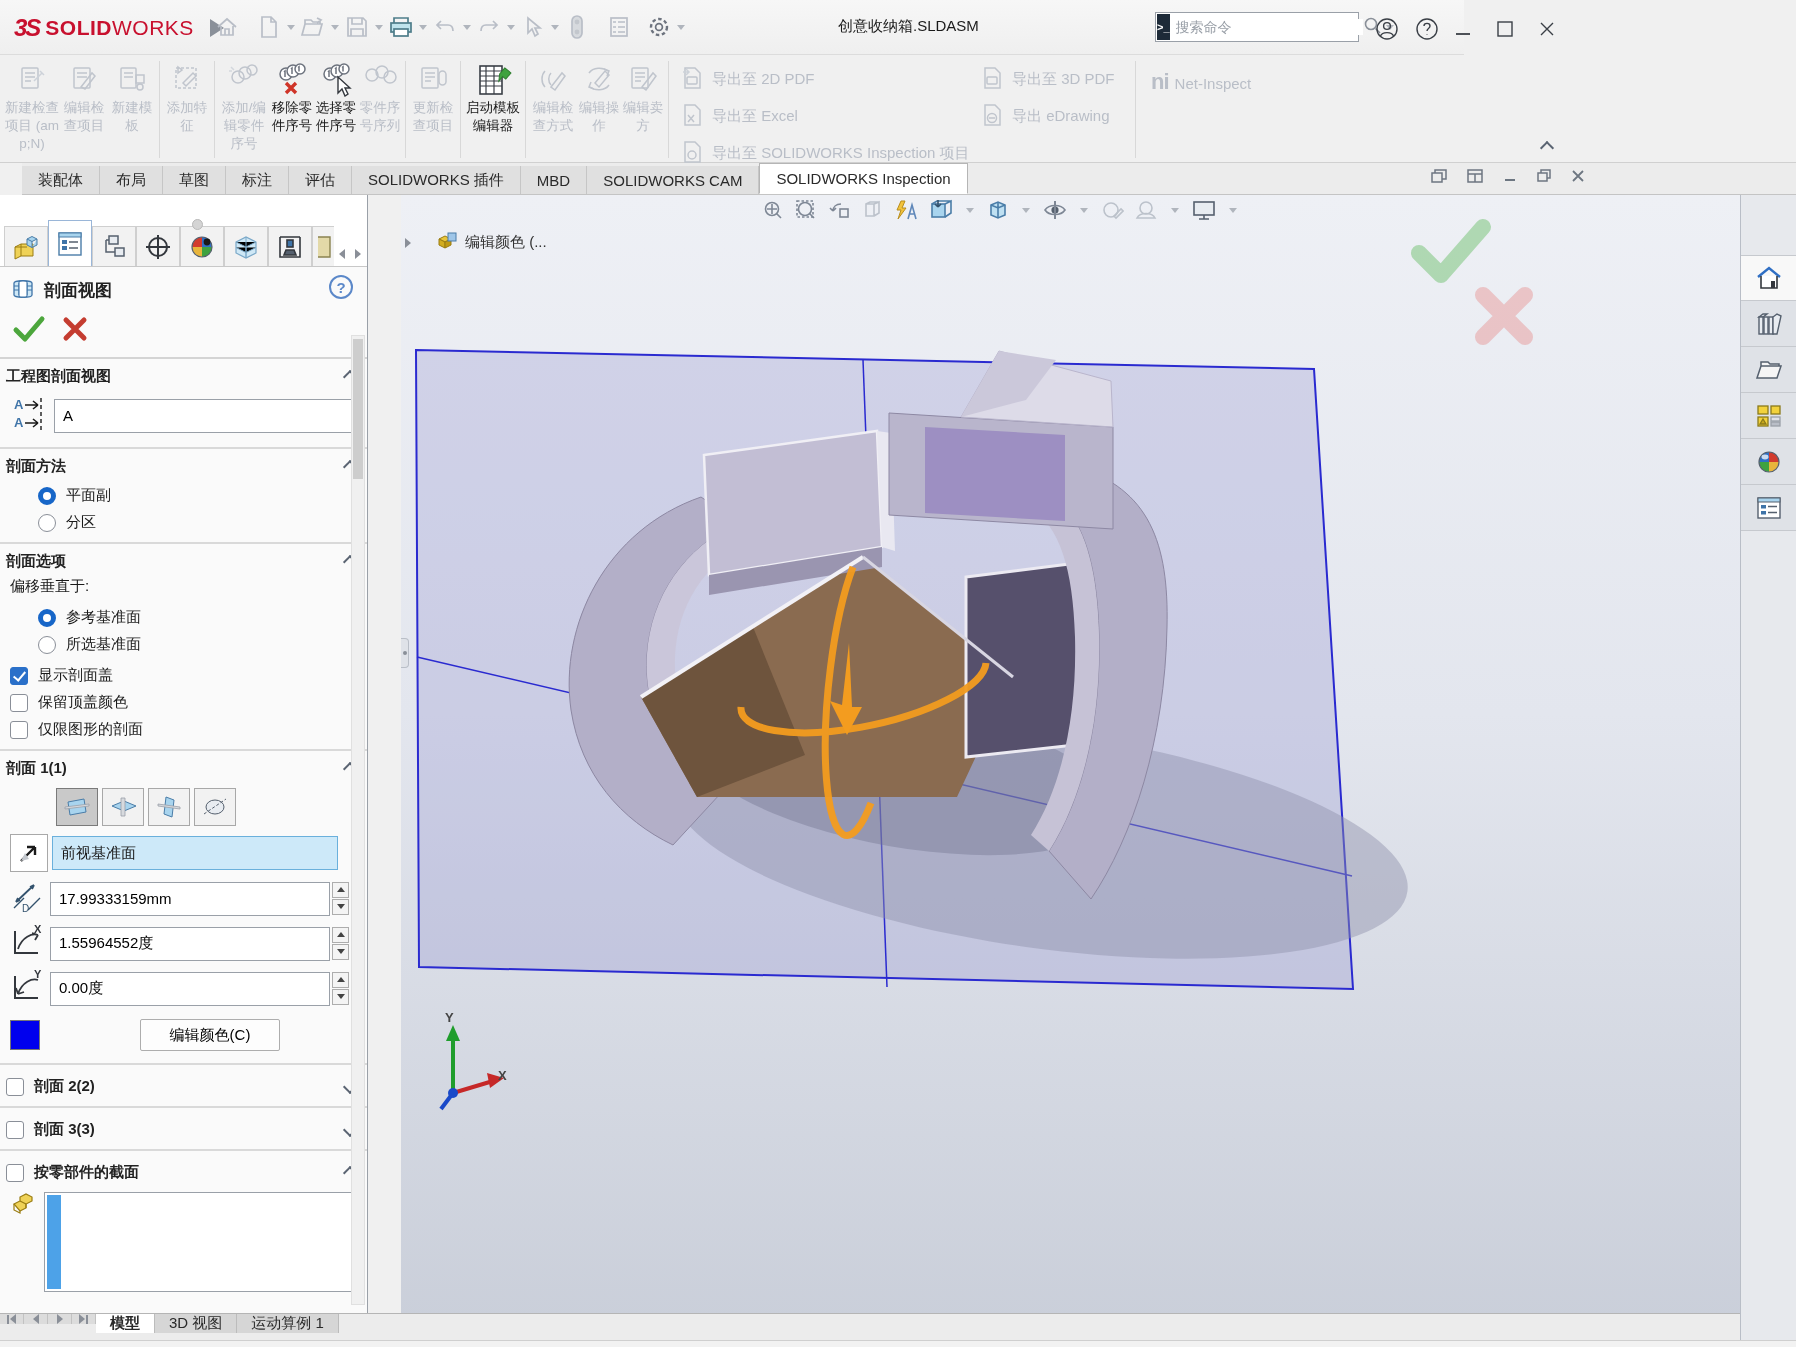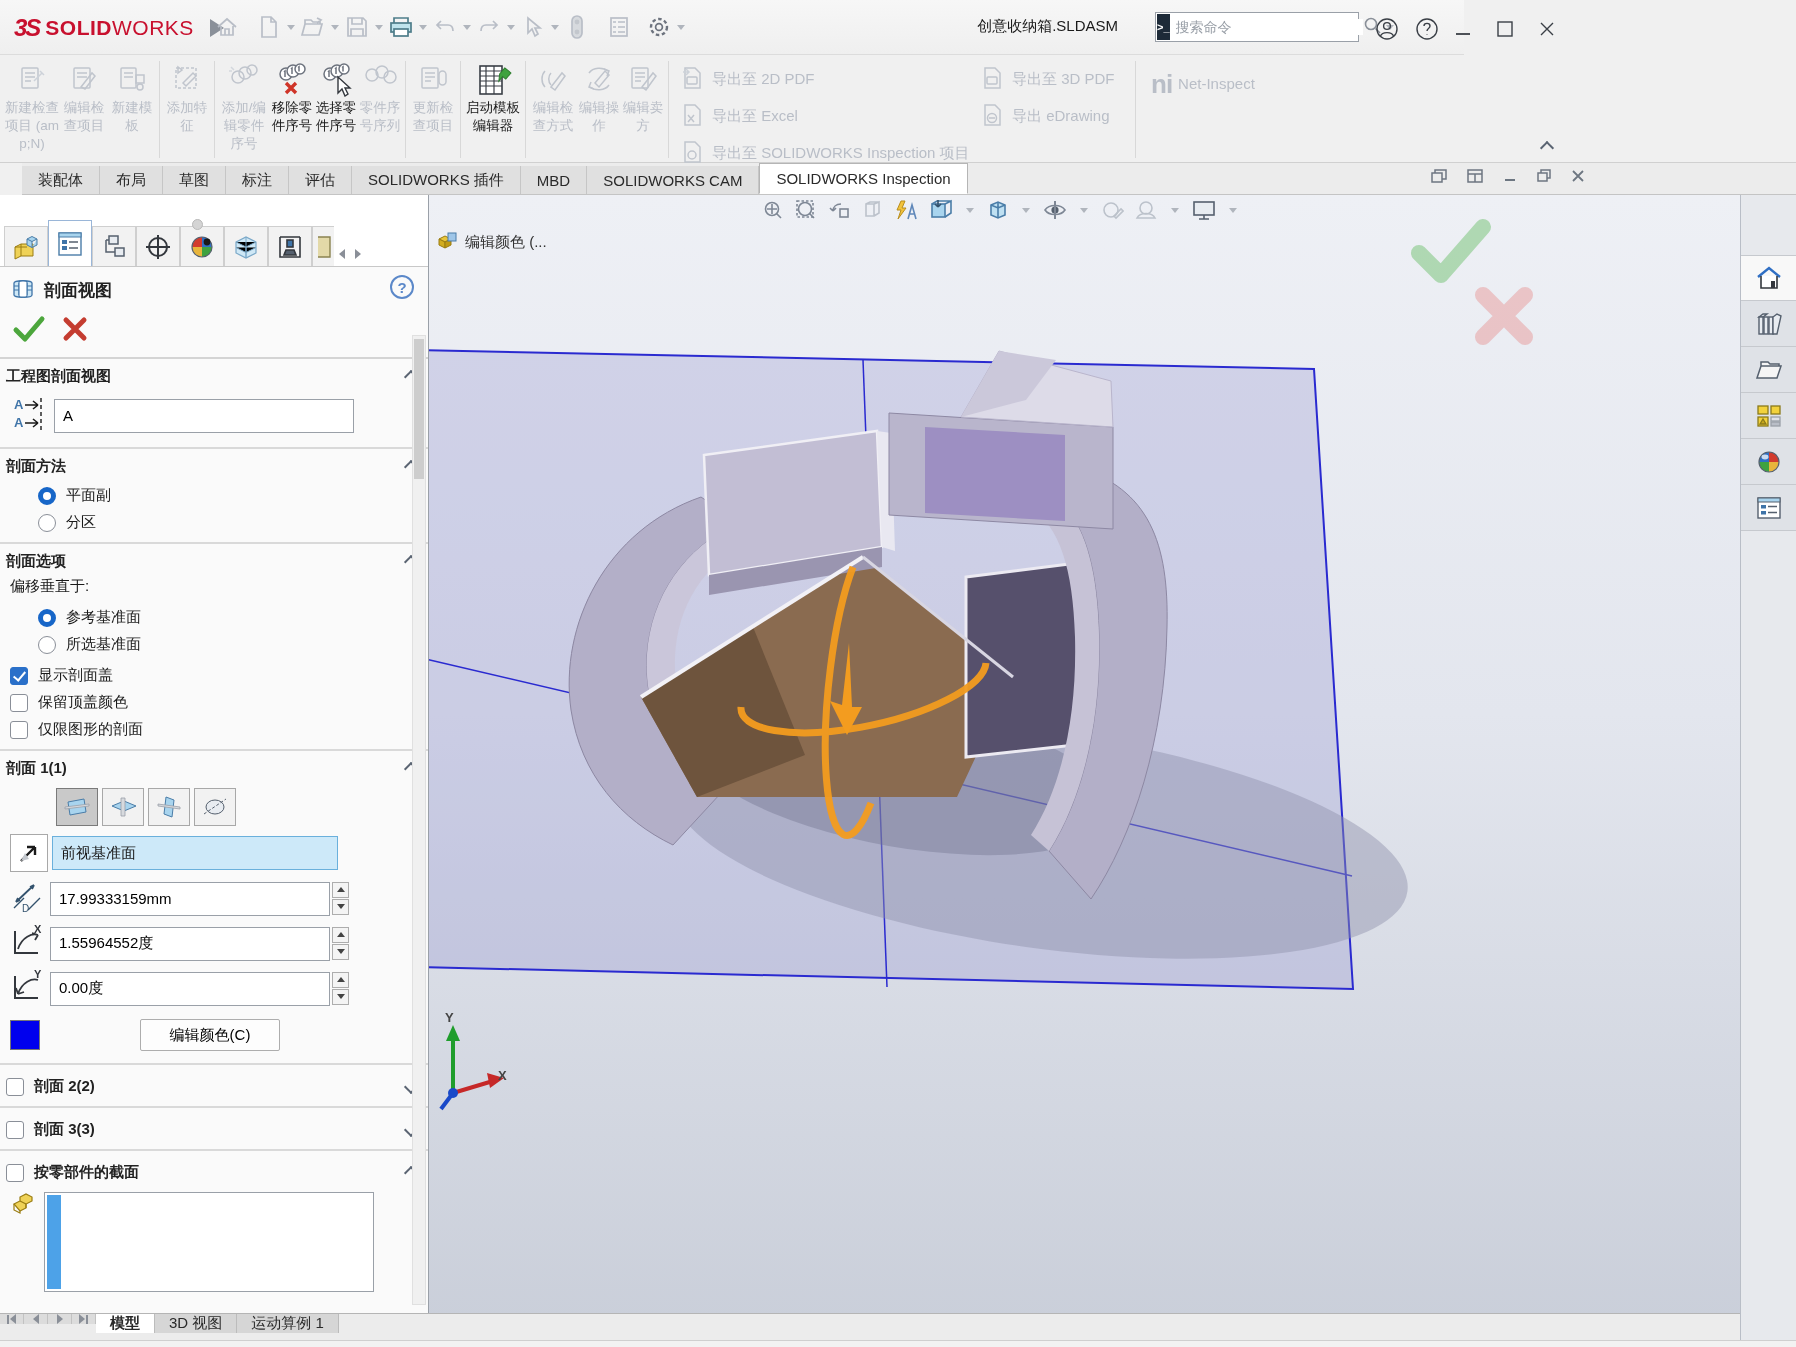--- a/index.html
+++ b/index.html
@@ -10,55 +10,55 @@
   
   #titlebar { position:absolute; top:0; left:0; width:1464px; height:55px; background:linear-gradient(#f7f7f7,#efefef); border-bottom:1px solid #dcdcdc; }
   .brand { position:absolute; left:14px; top:14px; display:flex; align-items:center; gap:6px; }
   .brand .ds { color:#c8102e; font-weight:bold; font-style:italic; font-size:24px; letter-spacing:-2px; }
   .brand .sw { color:#c8102e; font-weight:bold; font-size:21px; letter-spacing:.5px; }
   .brand .sw .lt { font-weight:normal; }
   .playbtn { width:0; height:0; border-left:14px solid #8a9099; border-top:9px solid transparent; border-bottom:9px solid transparent; margin-left:10px; }
   .tico { display:inline-flex; align-items:center; justify-content:center; width:30px; height:30px; }
   .tico svg { stroke:#b9bec7; fill:none; stroke-width:1.7; }
   .caret { width:0; height:0; border-left:4px solid transparent; border-right:4px solid transparent; border-top:5px solid #b0b5bd; display:inline-block; margin:0 3px; }
-  #win-title { position:absolute; top:17px; left:838px; width:280px; font-size:15px; color:#1a1a1a;text-align:right; }
+  #win-title { position:absolute; top:17px; left:838px; width:280px; font-size:15px; color:#1a1a1a; }
   #searchbox { position:absolute; left:1155px; top:12px; width:204px; height:30px; background:#fff; border:1px solid #9aa0a8; display:flex; align-items:center; }
   #searchbox .prompt { width:26px; height:26px; background:#1d2a38; color:#fff; font-size:11px; font-weight:bold; display:flex; align-items:center; justify-content:center; margin-left:1px; }
   #searchbox input { border:0; outline:0; flex:1; font-size:14px; padding:0 6px; font-family:"Liberation Sans",sans-serif; color:#333; }
   #searchbox input::placeholder { color:#9aa0a8; }
   .winctl svg { stroke:#3a3f46; stroke-width:1.4; fill:none; }
 
   
   #ribbon { position:absolute; top:55px; left:0; width:1796px; height:108px; background:#f0f0f0; border-bottom:1px solid #d0d0d0; display:flex; align-items:stretch; padding:4px 0 2px 4px; }
   .vsep { width:1px; background:#d8d8d8; margin:2px 3px; }
   .rbtn { display:flex; flex-direction:column; align-items:center; padding-top:4px; width:50px; }
   .rbtn .ricon { height:36px; display:flex; align-items:flex-start; justify-content:center; }
   .rbtn .rlabel { font-size:13.5px; line-height:18px; text-align:center; color:#1a1a1a; word-break:break-all; }
   .rbtn.dis .rlabel { color:#b9bec7; }
   .gico { stroke:#c0c5cd; fill:none; stroke-width:1.5; }
   .export-col { display:flex; flex-direction:column; justify-content:flex-start; padding-top:6px; gap:8px; }
   .export-item { display:flex; align-items:center; gap:8px; color:#b9bec7; font-size:15px; white-space:nowrap; padding-left:8px; }
   #ni-group { display:flex; align-items:flex-start; gap:6px; padding:10px 10px 0 12px; color:#b9bec7; }
-  #ni-group .nilogo { font-weight:bold; font-size:26px; letter-spacing:-1px; }
+  #ni-group .nilogo { font-weight:bold; font-size:22px; letter-spacing:-1px; }
   .chev { display:inline-block; width:10px; height:10px; border-right:2px solid #5a6472; border-bottom:2px solid #5a6472; }
   .chev.up { transform:rotate(-135deg); }
   .chev.down { transform:rotate(45deg); }
 
   
   #cmdtabs { position:absolute; top:163px; left:0; width:1796px; height:32px; background:#ececec; border-bottom:1px solid #c4c4c4; display:flex; align-items:flex-end;margin-left:22px; }
   .ctab { height:28px; display:flex; align-items:center; padding:0 16px; border-right:1px solid #c6c6c6; color:#2a2a2a; font-size:15px; background:#e0e0e0; }
   .ctab.active { background:#fff; border:1px solid #b5b5b5; border-bottom:1px solid #fff; height:31px; }
   #docctl { position:absolute; right:232px; top:5px; display:flex; gap:18px; align-items:center; }
   #docctl svg { stroke:#6d7681; fill:none; stroke-width:1.5; }
 
   
   #main { position:absolute; top:195px; left:0; width:1796px; height:1152px; }
 
   
-  #panel { position:absolute; left:0; top:0; width:429px; height:1118px; background:#fafafa; border-right:1px solid #9aa0a8; z-index:2; }
+  #panel { position:absolute; left:0; top:0; width:368px; height:1118px; background:#fafafa; border-right:1px solid #9aa0a8; z-index:2; }
   #panel-grip { height:20px; background:#fff; position:relative; }
   #panel-grip .dot { position:absolute; left:192px; top:24px; width:11px; height:11px; border-radius:50%; background:#d4d4d4; border:1px solid #b9b9b9; }
   #ptabs { display:flex; align-items:flex-end; height:52px; background:#fff; border-bottom:1px solid #c8c8c8; padding-left:4px; }
   .ptab { width:44px; height:40px; display:flex; align-items:center; justify-content:center; border:1px solid #cfcfcf; border-bottom:none; background:#f2f2f2; }
   .ptab.active { background:#fff; height:46px; border-color:#9ab6d8; }
   .ptab-scroll { width:16px; height:24px; display:flex; align-items:center; justify-content:center; }
   .tri-l { width:0;height:0;border-top:5px solid transparent;border-bottom:5px solid transparent;border-right:6px solid #8a8f98; }
   .tri-r { width:0;height:0;border-top:5px solid transparent;border-bottom:5px solid transparent;border-left:6px solid #8a8f98; }
   #phead { display:flex; align-items:center; gap:8px; padding:10px 10px 4px 10px; position:relative; }
   #phead .ptitle { font-size:17px; font-weight:bold; color:#222; }

